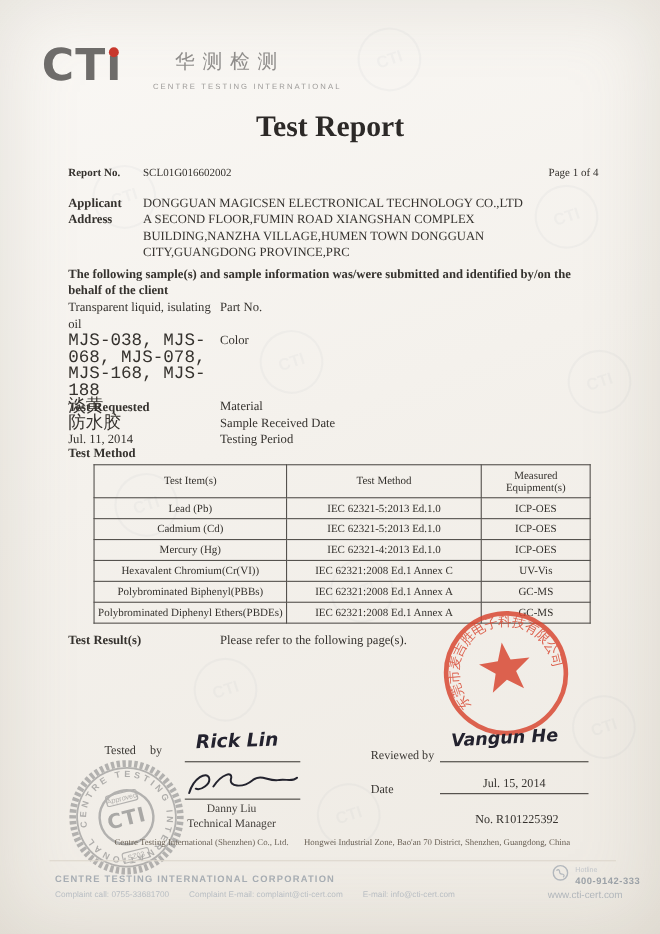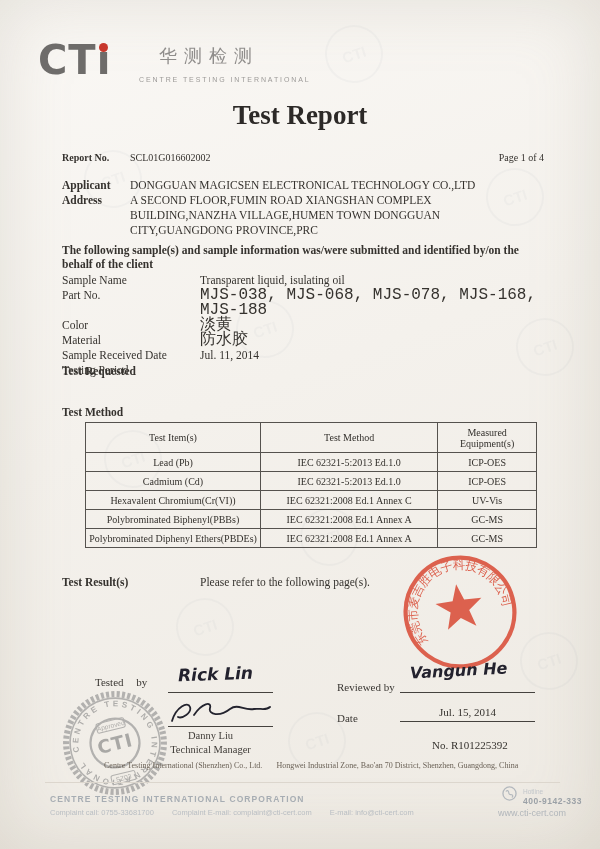--- a/index.html
+++ b/index.html
@@ -138,21 +138,20 @@
     <span>DONGGUAN MAGICSEN ELECTRONICAL TECHNOLOGY CO.,LTD</span>
     <span class="lbl">Address</span>
     <span>A SECOND FLOOR,FUMIN ROAD XIANGSHAN COMPLEX</span>
     <span></span>
     <span>BUILDING,NANZHA VILLAGE,HUMEN TOWN DONGGUAN</span>
     <span></span>
     <span>CITY,GUANGDONG PROVINCE,PRC</span>
   </div>
 
   <div class="abs sample">
-    <span>Sample Name</span>
     <span>Transparent liquid, isulating oil</span>
     <span>Part No.</span>
     <span class="mono-val">MJS-038, MJS-068, MJS-078, MJS-168, MJS-188</span>
     <span>Color</span>
     <span class="mono-val">淡黄</span>
     <span>Material</span>
     <span class="mono-val">防水胶</span>
     <span>Sample Received Date</span>
     <span>Jul. 11, 2014</span>
     <span>Testing Period</span>
@@ -173,20 +172,25 @@
     </thead>
     <tbody>
       <tr>
         <td>Lead (Pb)</td>
         <td>IEC 62321-5:2013 Ed.1.0</td>
         <td>ICP-OES</td>
       </tr>
       <tr>
         <td>Cadmium (Cd)</td>
         <td>IEC 62321-5:2013 Ed.1.0</td>
+        <td>ICP-OES</td>
+      </tr>
+      <tr>
+        <td>Mercury (Hg)</td>
+        <td>IEC 62321-4:2013 Ed.1.0</td>
         <td>ICP-OES</td>
       </tr>
       <tr>
         <td>Hexavalent Chromium(Cr(VI))</td>
         <td>IEC 62321:2008 Ed.1 Annex C</td>
         <td>UV-Vis</td>
       </tr>
       <tr>
         <td>Polybrominated Biphenyl(PBBs)</td>
         <td>IEC 62321:2008 Ed.1 Annex A</td>

